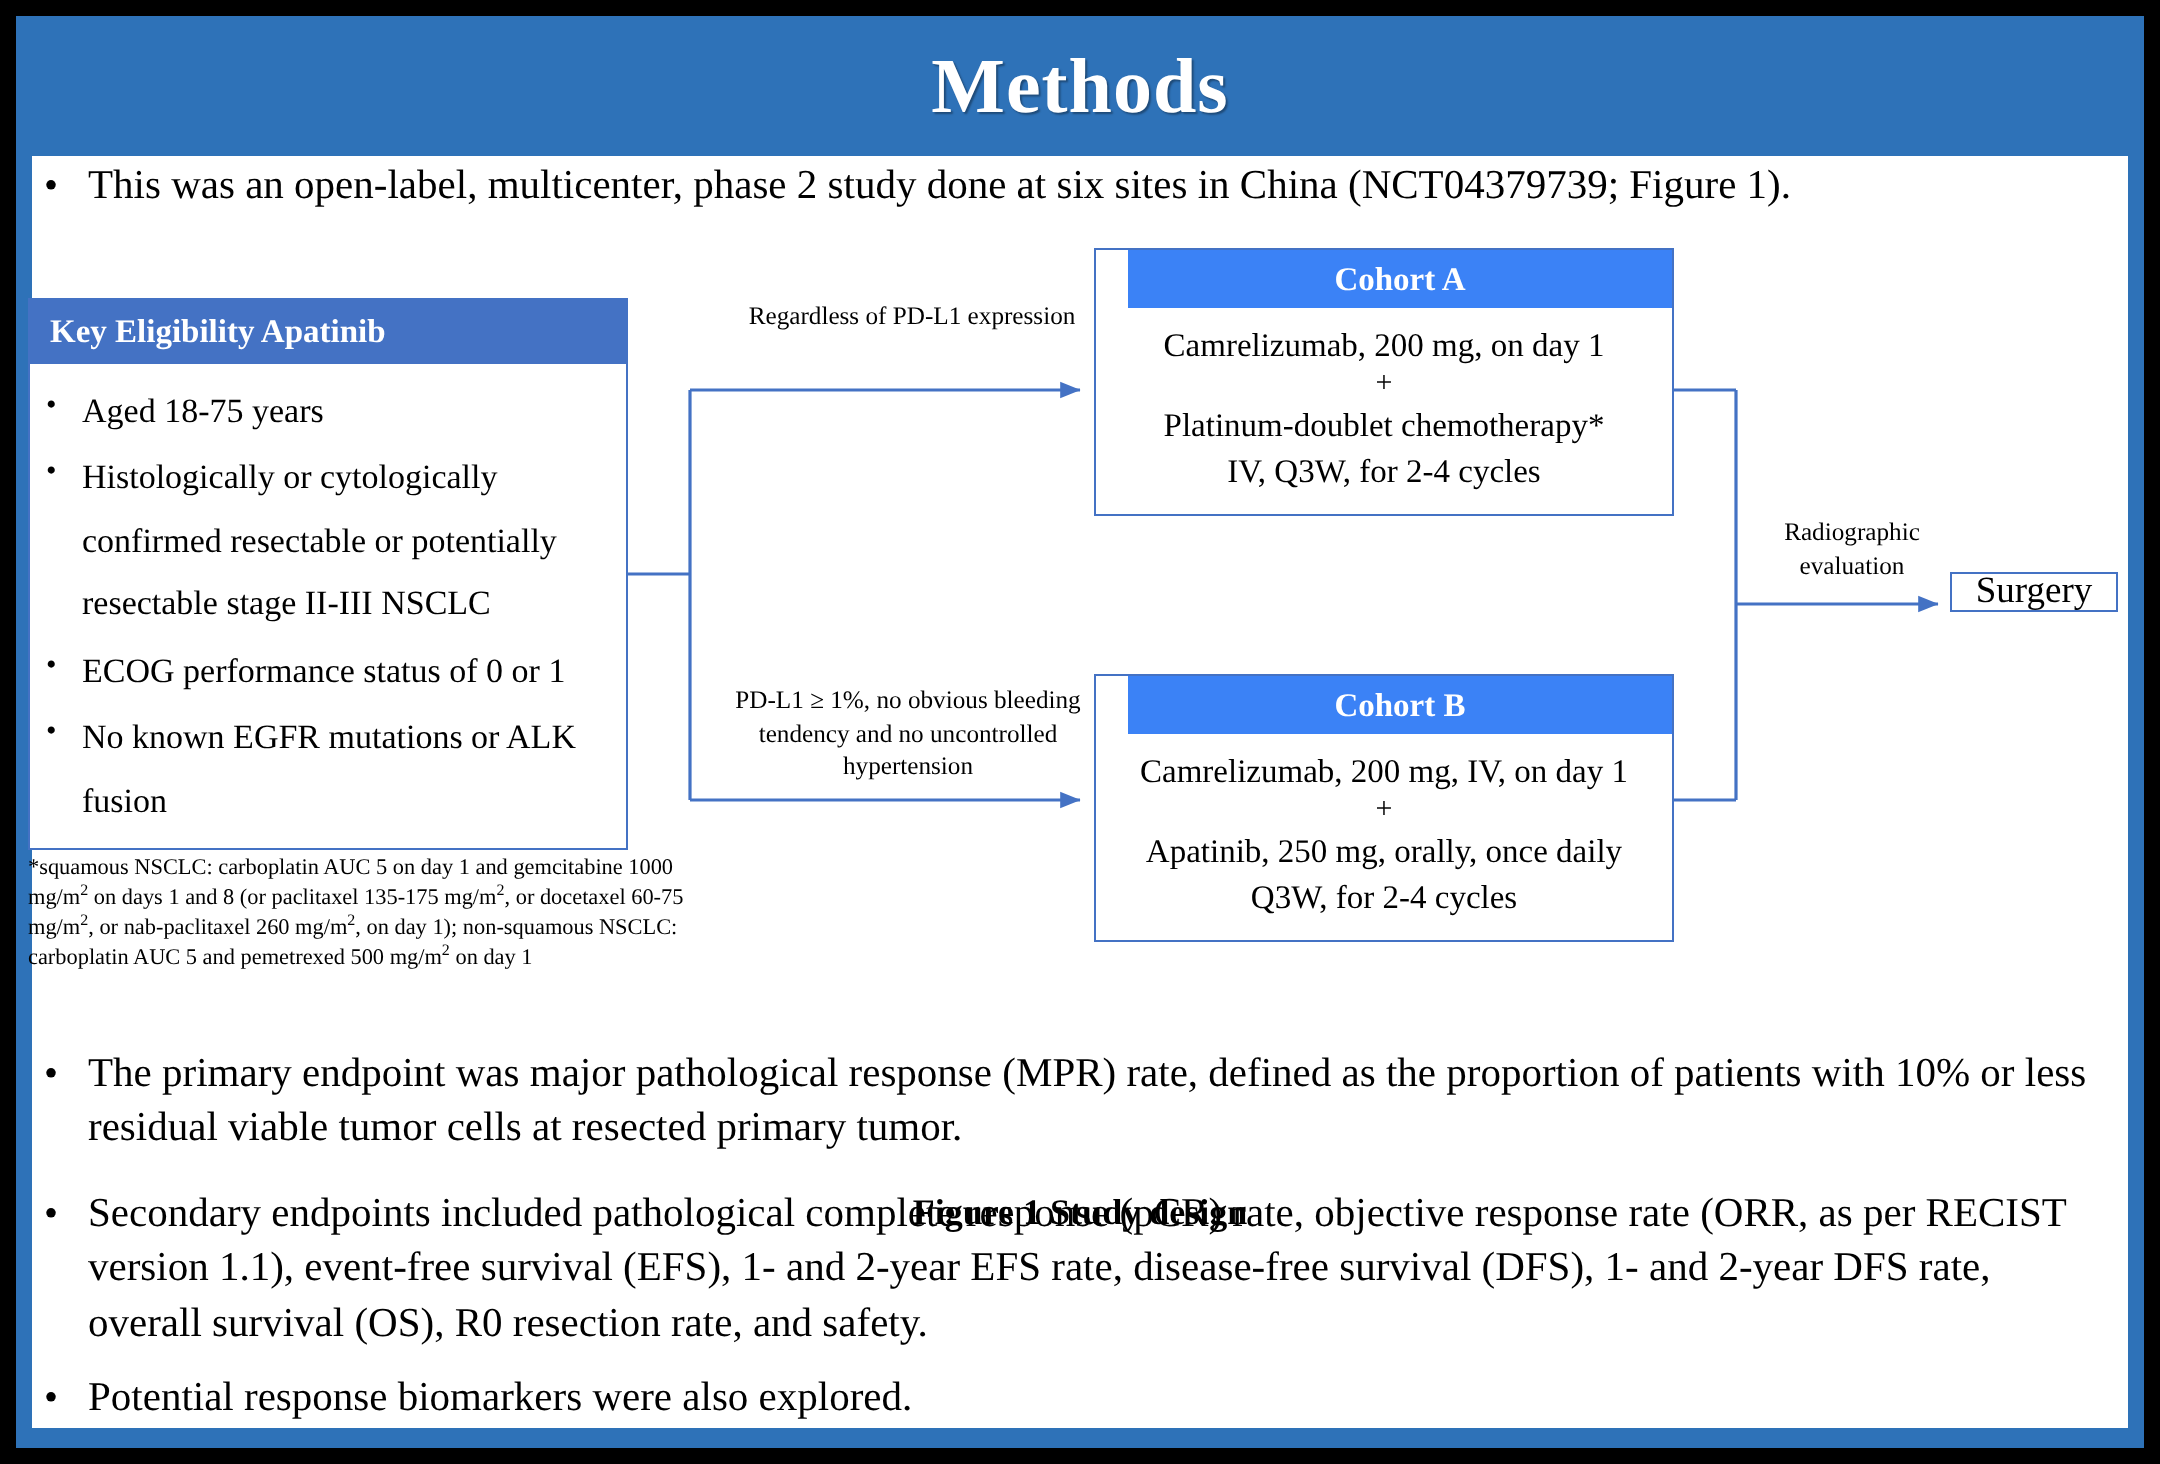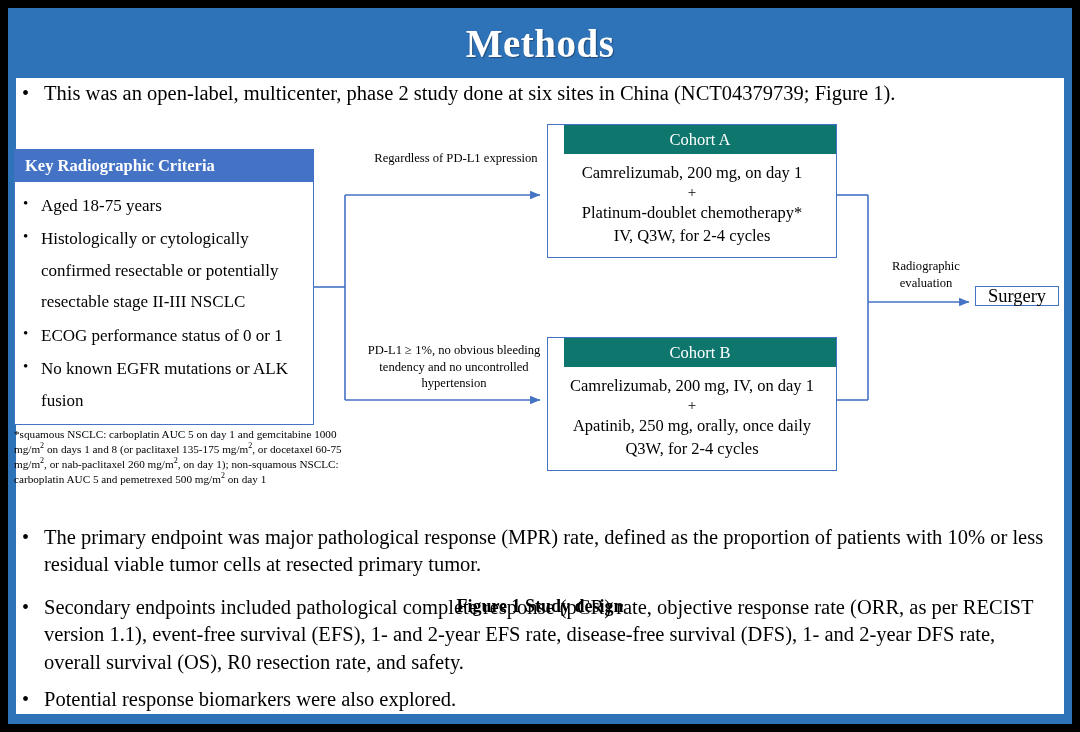--- a/index.html
+++ b/index.html
@@ -159,24 +159,24 @@
   
   .cohort-box {
     position: absolute;
     width: 290px;
     border: 1px solid #4472C4;
     background: #FFFFFF;
     box-sizing: border-box;
   }
   .cohort-header {
     height: 29px;
-    background: #0f766e;
+    background: #3b82f6;
     color: #FFFFFF;
     font-size: 16.5px;
-    font-weight: normal;
+    font-weight: bold;
     display: flex;
     align-items: center;
     justify-content: center;
     margin-left: 16px;
   }
   .cohort-body {
     padding: 7px 6px 9px 6px;
     text-align: center;
     font-size: 16.5px;
     line-height: 1.42;
@@ -273,21 +273,21 @@
         <line x1="837" y1="83" x2="868" y2="83"></line>
         <line x1="837" y1="288" x2="868" y2="288"></line>
 
         <line x1="868" y1="83" x2="868" y2="288"></line>
 
         <line x1="868" y1="190" x2="969" y2="190" marker-end="url(#arrowblue)"></line>
       </g>
     </svg>
 
     <div id="eligibility-box">
-      <div id="eligibility-header">Key  Radiographic Criteria</div>
+      <div id="eligibility-header">Key  Eligibility Apatinib</div>
       <div id="eligibility-list">
         <div class="elig-item">
           <span class="elig-dot">•</span>
           <span class="elig-text">Aged 18-75 years</span>
         </div>
         <div class="elig-item">
           <span class="elig-dot">•</span>
           <span class="elig-text">Histologically or cytologically confirmed resectable or potentially resectable stage II-III  NSCLC</span>
         </div>
         <div class="elig-item">

